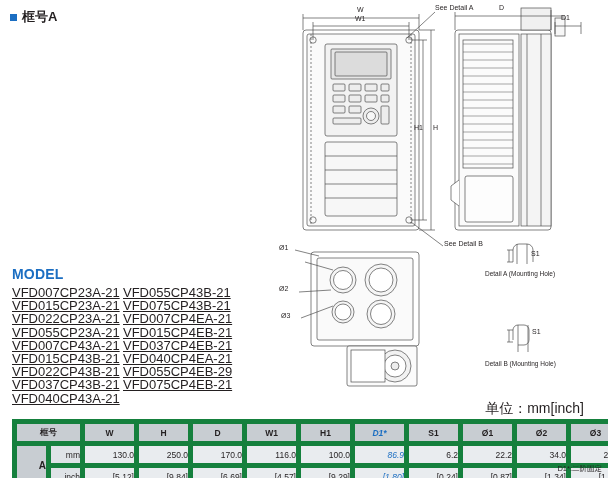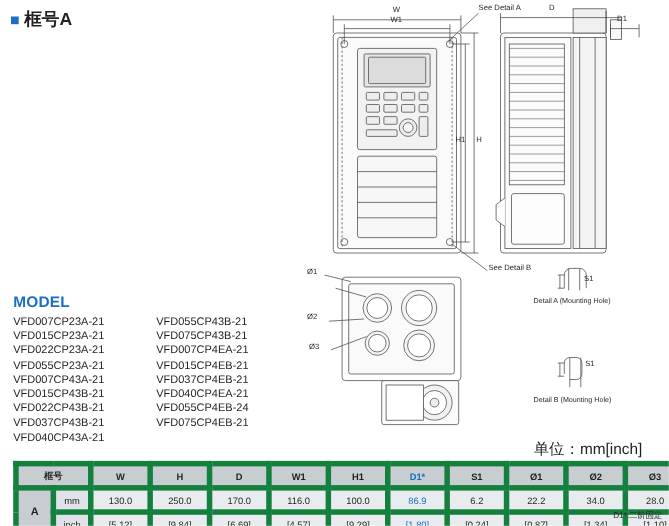--- a/index.html
+++ b/index.html
@@ -13,21 +13,21 @@
     position: relative;
     font-family: "Liberation Sans", sans-serif;
     color: #231f20;
     overflow: hidden;
   }
   
   .frame-title {
     position: absolute;
     left: 10px;
     top: 8px;
-    font-size: 16px;
+    font-size: 13px;
     font-weight: bold;
     color: #231f20;
     display: flex;
     align-items: center;
     gap: 5px;
   }
   .frame-title .sq {
     width: 7px;
     height: 7px;
     background: #1b6ec2;
@@ -41,24 +41,25 @@
     font-size: 14px;
     font-weight: bold;
     color: #1b6ec2;
     letter-spacing: .2px;
   }
   .model-cols {
     position: absolute;
     left: 12px;
     top: 286px;
     display: flex;
-    gap: 22px;
-    font-size: 10px;
+    gap: 3px;
+    font-size: 13px;
     line-height: 13.2px;
     color: #231f20;
+    text-decoration: underline;
   }
   .model-cols .col { width: 108px; }
   .model-cols .col div { white-space: nowrap; }
 
   
   .unit-note {
     position: absolute;
     right: 24px;
     top: 400px;
     font-size: 14px;
@@ -79,31 +80,31 @@
     text-align: center;
     padding: 2px 0;
     height: 13px;
     color: #231f20;
   }
   .dim-table thead th {
     background: #c8cdd2;
     font-weight: bold;
     color: #231f20;
   }
-  .dim-table tbody td { background: #e9ecef; }
+  .dim-table tbody td { background: #e9ecef; text-align: right; }
   .dim-table .frame-cell {
     background: #c8cdd2;
     font-weight: bold;
     font-size: 10px;
   }
   .dim-table .unit-cell {
     background: #dfe3e7;
     font-weight: normal;
   }
-  .dim-table .d1 { color: #1b6ec2; }
+  .dim-table .d1 { color: #1b6ec2; font-style: italic; }
   .tbl-foot {
     position: absolute;
     right: 6px;
     top: 464px;
     font-size: 7.5px;
     color: #231f20;
   }
   
   .drawing {
     position: absolute;
@@ -302,21 +303,21 @@
     <div>VFD037CP43B-21</div>
     <div>VFD040CP43A-21</div>
   </div>
   <div class="col">
     <div>VFD055CP43B-21</div>
     <div>VFD075CP43B-21</div>
     <div>VFD007CP4EA-21</div>
     <div>VFD015CP4EB-21</div>
     <div>VFD037CP4EB-21</div>
     <div>VFD040CP4EA-21</div>
-    <div>VFD055CP4EB-24</div>
+    <div>VFD055CP4EB-29</div>
     <div>VFD075CP4EB-21</div>
   </div>
 </div>
 
 <div class="unit-note">单位：mm[inch]</div>
 
 <table class="dim-table">
   <colgroup>
     <col style="width:34px">
       <col style="width:34px">

